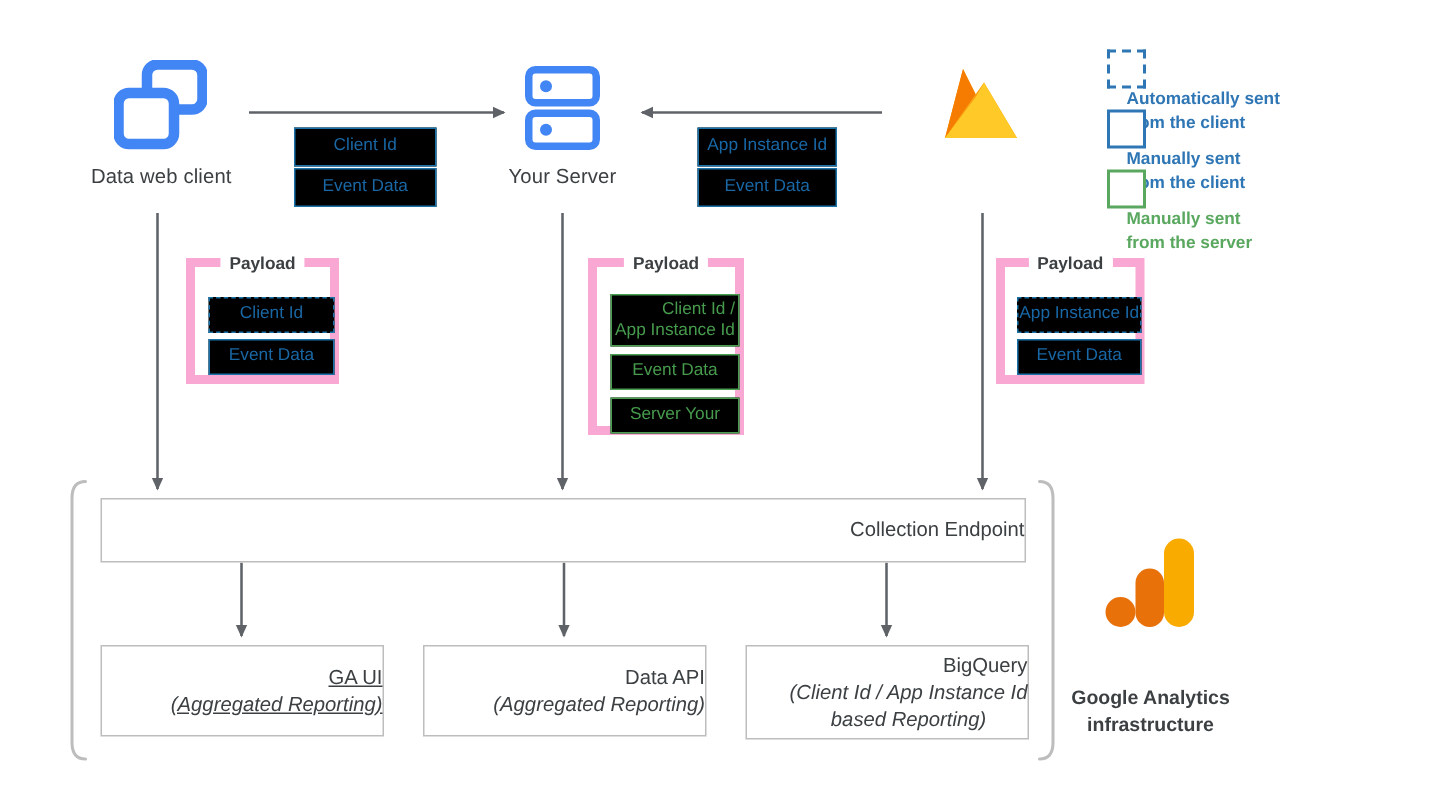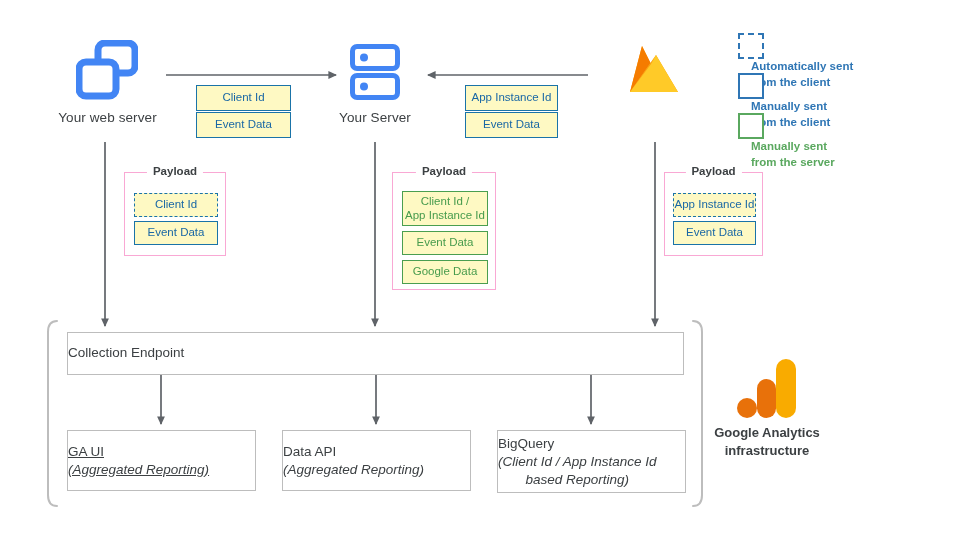--- a/index.html
+++ b/index.html
@@ -31,30 +31,30 @@
 
   
   .chip {
     box-sizing: border-box;
     display: flex;
     align-items: center;
     justify-content: center;
     font-size: 11.5px;
     line-height: 1.18;
     text-align: center;
-    background: #fef9c3;
+    background: #000000;
   }
   .chip.blue-solid { border: 1.6px solid #1a73a8; color: #1967a5; }
   .chip.blue-dashed { border: 1.6px dashed #1a73a8; color: #1967a5; }
   .chip.green-solid { border: 1.6px solid #4a9e50; color: #479b4d; }
 
   
   .payload {
     box-sizing: border-box;
-    border: 1px solid #f9a8d4;
+    border: 6px solid #f9a8d4;
     background: #ffffff;
   }
   .payload-title {
     position: absolute;
     top: -8px;
     left: 50%;
     transform: translateX(-50%);
     background: #ffffff;
     padding: 0 6px;
     font-size: 11.5px;
@@ -63,21 +63,21 @@
     white-space: nowrap;
   }
 
   
   .grey-box {
     box-sizing: border-box;
     border: 1px solid #bdbdbd;
     background: #ffffff;
     display: flex;
     flex-direction: column;
-    align-items: flex-start;
+    align-items: flex-end;
     justify-content: center;
     text-align: center;
     color: #3c4043;
   }
   .gb-title { font-size: 13.5px; line-height: 1.35; }
   .gb-sub { font-size: 13.5px; font-style: italic; line-height: 1.3; }
 
   
   .arrow-svg { position: absolute; overflow: visible; }
 
@@ -106,20 +106,21 @@
   .ga-logo { position: absolute; }
   .ga-caption {
     position: absolute;
     font-size: 13px;
     font-weight: bold;
     color: #3c4043;
     text-align: center;
     line-height: 1.35;
     white-space: pre-line;
     width: 160px;
+    margin-top: 32px;
   }
 </style>
 </head>
 <body>
 
 <div id="canvas">
 
   <svg class="arrow-svg" style="left:0;top:0;width:960px;height:540px;">
     <defs>
       <marker id="ah" markerWidth="9" markerHeight="9" refX="7.6" refY="4.5" orient="auto" markerUnits="userSpaceOnUse">
@@ -144,21 +145,21 @@
     <line x1="591" y1="375" x2="591" y2="424" stroke="#5f6368" stroke-width="1.7" marker-end="url(#ah)"></line>
 
     <path d="M57,321 Q48,321 48,332 L48,495 Q48,506 57,506" fill="none" stroke="#bdbdbd" stroke-width="2" stroke-linecap="round"></path>
     <path d="M693,321 Q702,321 702,332 L702,495 Q702,506 693,506" fill="none" stroke="#bdbdbd" stroke-width="2" stroke-linecap="round"></path>
   </svg>
 
   <svg class="abs" style="left:76px;top:40px;width:62px;height:62px;" viewBox="0 0 62 62">
     <rect x="22" y="3" width="37" height="30" rx="7" ry="7" fill="none" stroke="#4285f4" stroke-width="7"></rect>
     <rect x="3" y="22" width="37" height="34" rx="7" ry="7" fill="#fff" stroke="#4285f4" stroke-width="7"></rect>
   </svg>
-  <div class="abs node-label" style="left:30px;top:110px;width:155px;">Your web server</div>
+  <div class="abs node-label" style="left:30px;top:110px;width:155px;">Data web client</div>
 
   <svg class="abs" style="left:350px;top:44px;width:50px;height:56px;" viewBox="0 0 50 56">
     <rect x="2.5" y="2.5" width="45" height="22" rx="4.5" ry="4.5" fill="none" stroke="#4285f4" stroke-width="5"></rect>
     <circle cx="14" cy="13.5" r="4" fill="#4285f4"></circle>
     <rect x="2.5" y="31.5" width="45" height="22" rx="4.5" ry="4.5" fill="none" stroke="#4285f4" stroke-width="5"></rect>
     <circle cx="14" cy="42.5" r="4" fill="#4285f4"></circle>
   </svg>
   <div class="abs node-label" style="left:300px;top:110px;width:150px;text-align:center;">Your Server</div>
 
   <svg class="abs" style="left:620px;top:38px;width:68px;height:68px;" viewBox="0 0 68 68">
@@ -175,24 +176,24 @@
   <div class="abs chip blue-solid" style="left:465px;top:112px;width:93px;height:26px;">Event Data</div>
 
   <div class="abs payload" style="left:124px;top:172px;width:102px;height:84px;">
     <div class="payload-title">Payload</div>
     <div class="chip blue-dashed" style="position:absolute;left:9px;top:20px;width:84px;height:24px;">Client Id</div>
     <div class="chip blue-solid" style="position:absolute;left:9px;top:48px;width:84px;height:24px;">Event Data</div>
   </div>
 
   <div class="abs payload" style="left:392px;top:172px;width:104px;height:118px;">
     <div class="payload-title">Payload</div>
-    <div class="chip green-solid" style="position:absolute;left:9px;top:18px;width:86px;height:35px;white-space:pre-line;">Client Id /
+    <div class="chip green-solid" style="position:absolute;left:9px;top:18px;width:86px;height:35px;white-space:pre-line;text-align:right;">Client Id /
 App Instance Id</div>
     <div class="chip green-solid" style="position:absolute;left:9px;top:58px;width:86px;height:24px;">Event Data</div>
-    <div class="chip green-solid" style="position:absolute;left:9px;top:87px;width:86px;height:24px;">Google Data</div>
+    <div class="chip green-solid" style="position:absolute;left:9px;top:87px;width:86px;height:24px;">Server Your</div>
   </div>
 
   <div class="abs payload" style="left:664px;top:172px;width:99px;height:84px;">
     <div class="payload-title">Payload</div>
     <div class="chip blue-dashed" style="position:absolute;left:8px;top:20px;width:83px;height:24px;">App Instance Id</div>
     <div class="chip blue-solid" style="position:absolute;left:8px;top:48px;width:83px;height:24px;">Event Data</div>
   </div>
 
   <div class="abs grey-box" style="left:67px;top:332px;width:617px;height:43px;">
     <div class="gb-title">Collection Endpoint</div>

